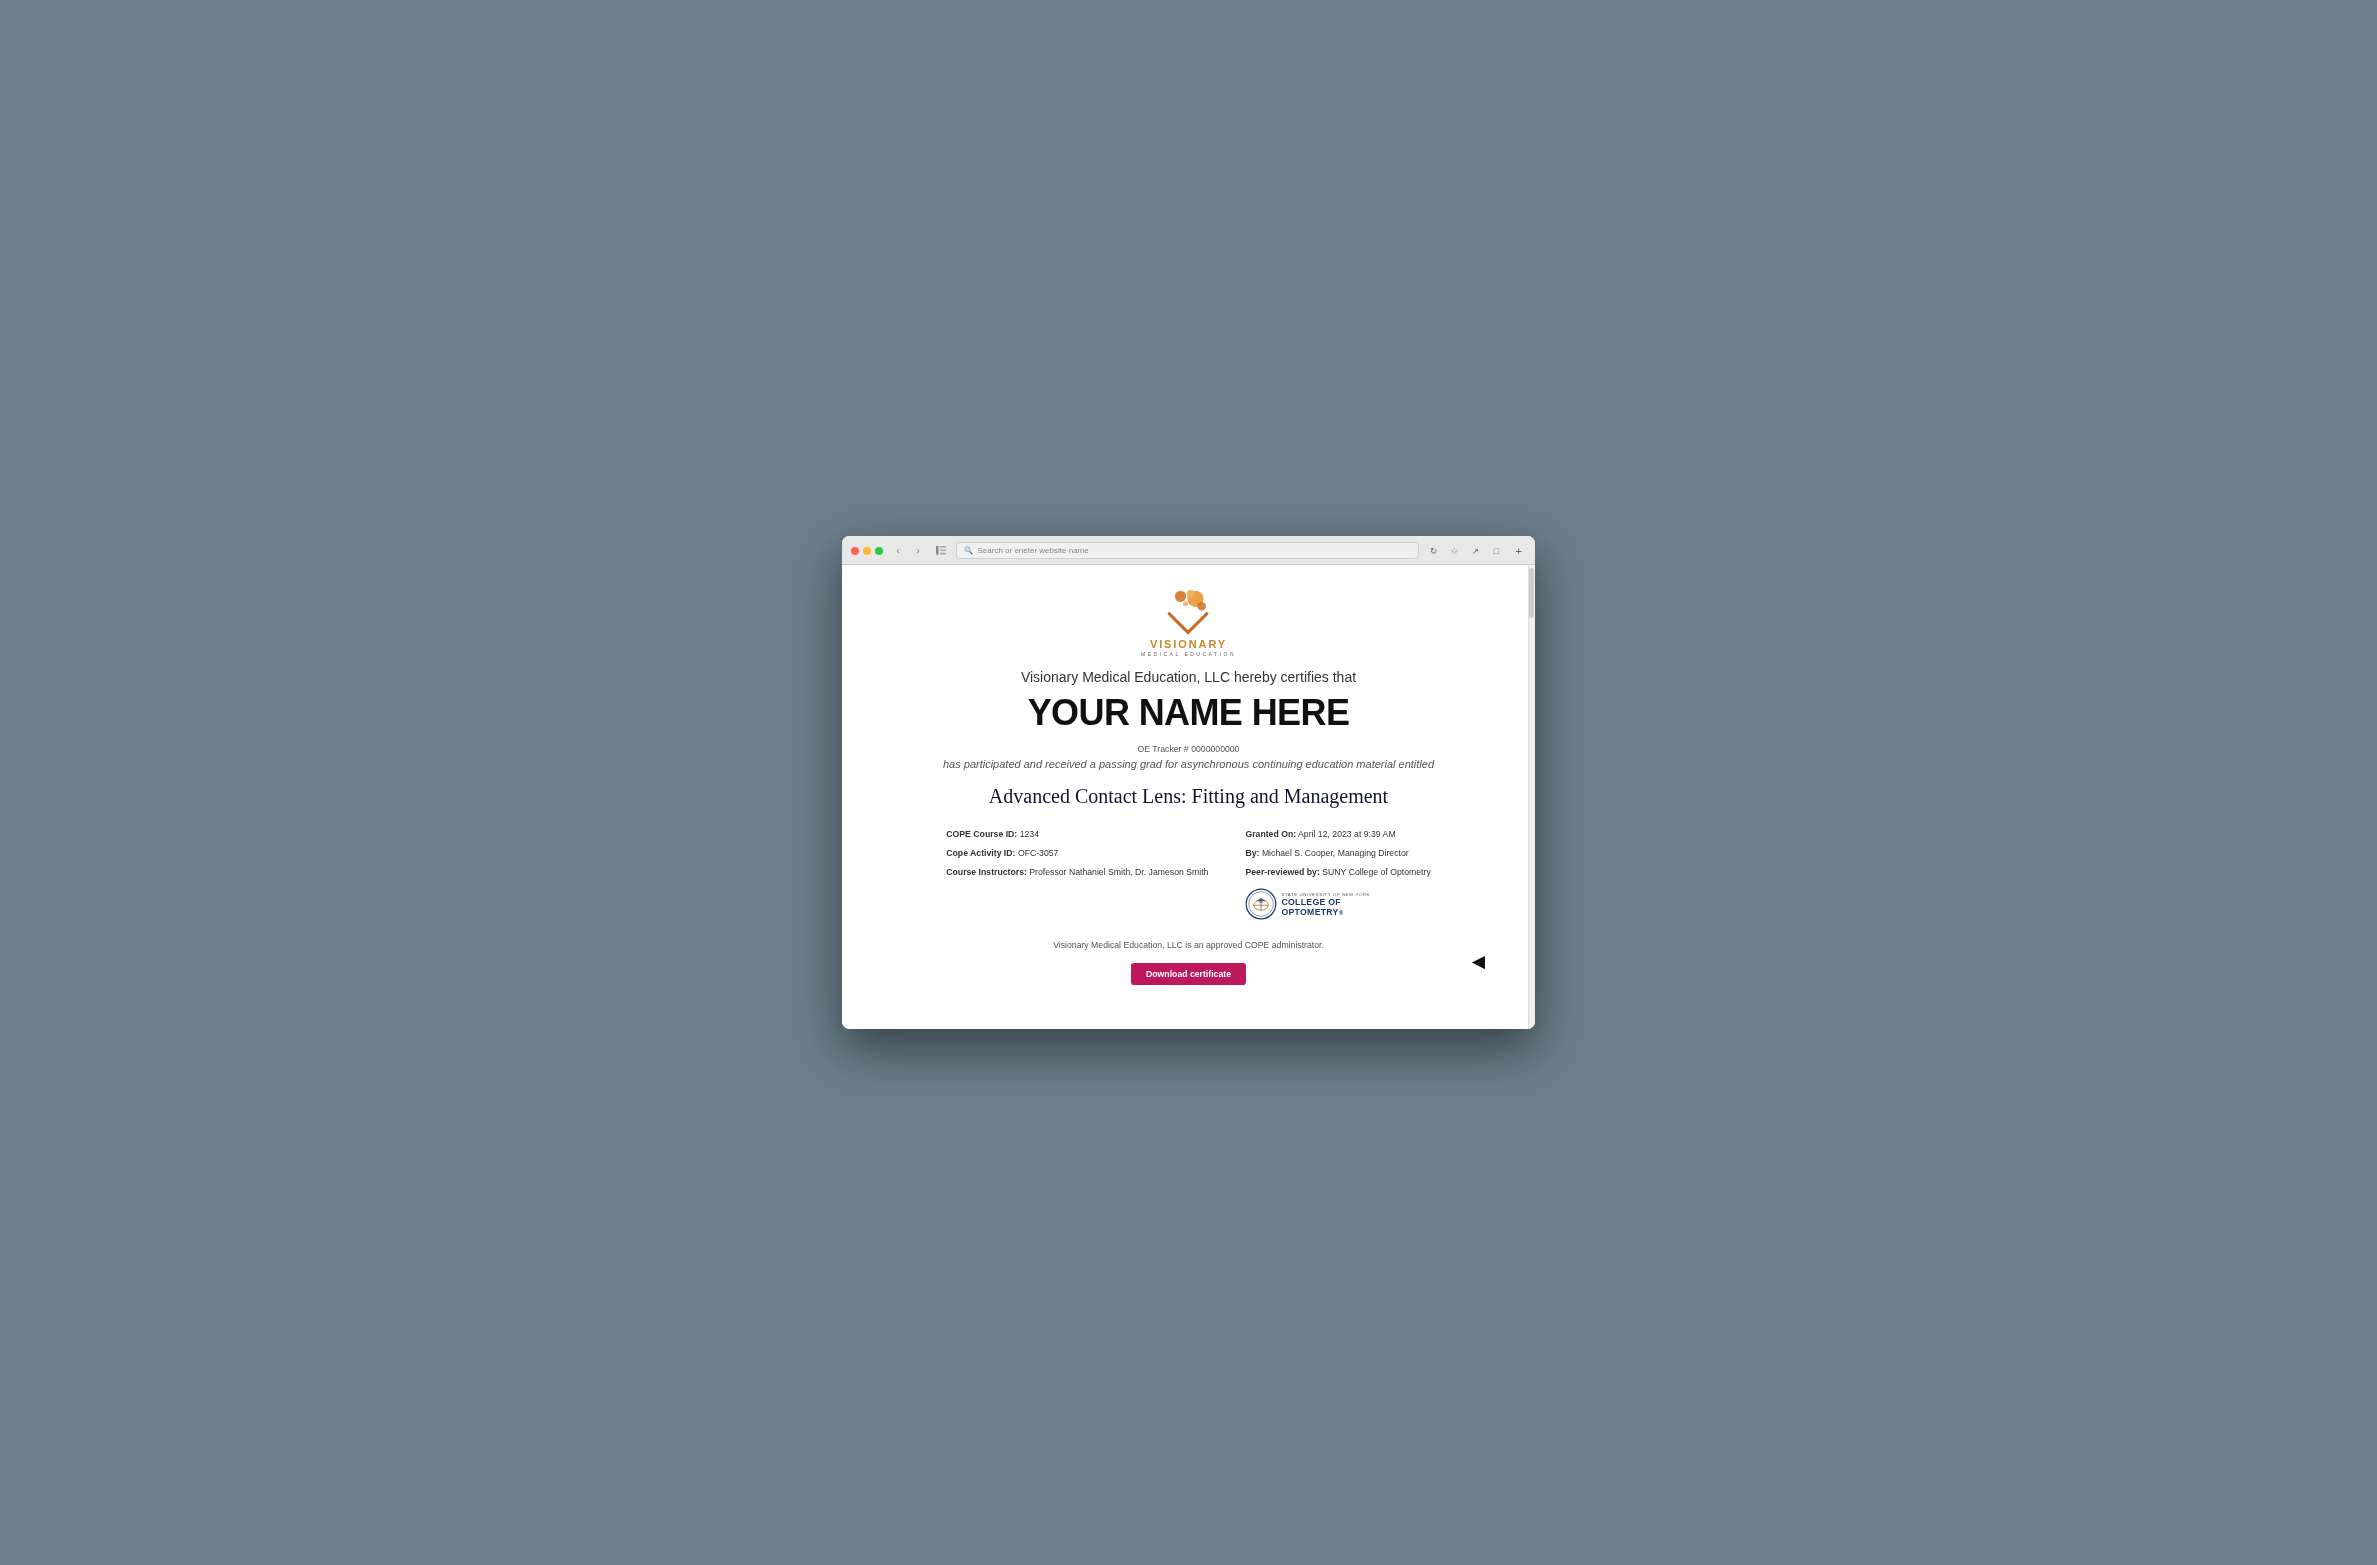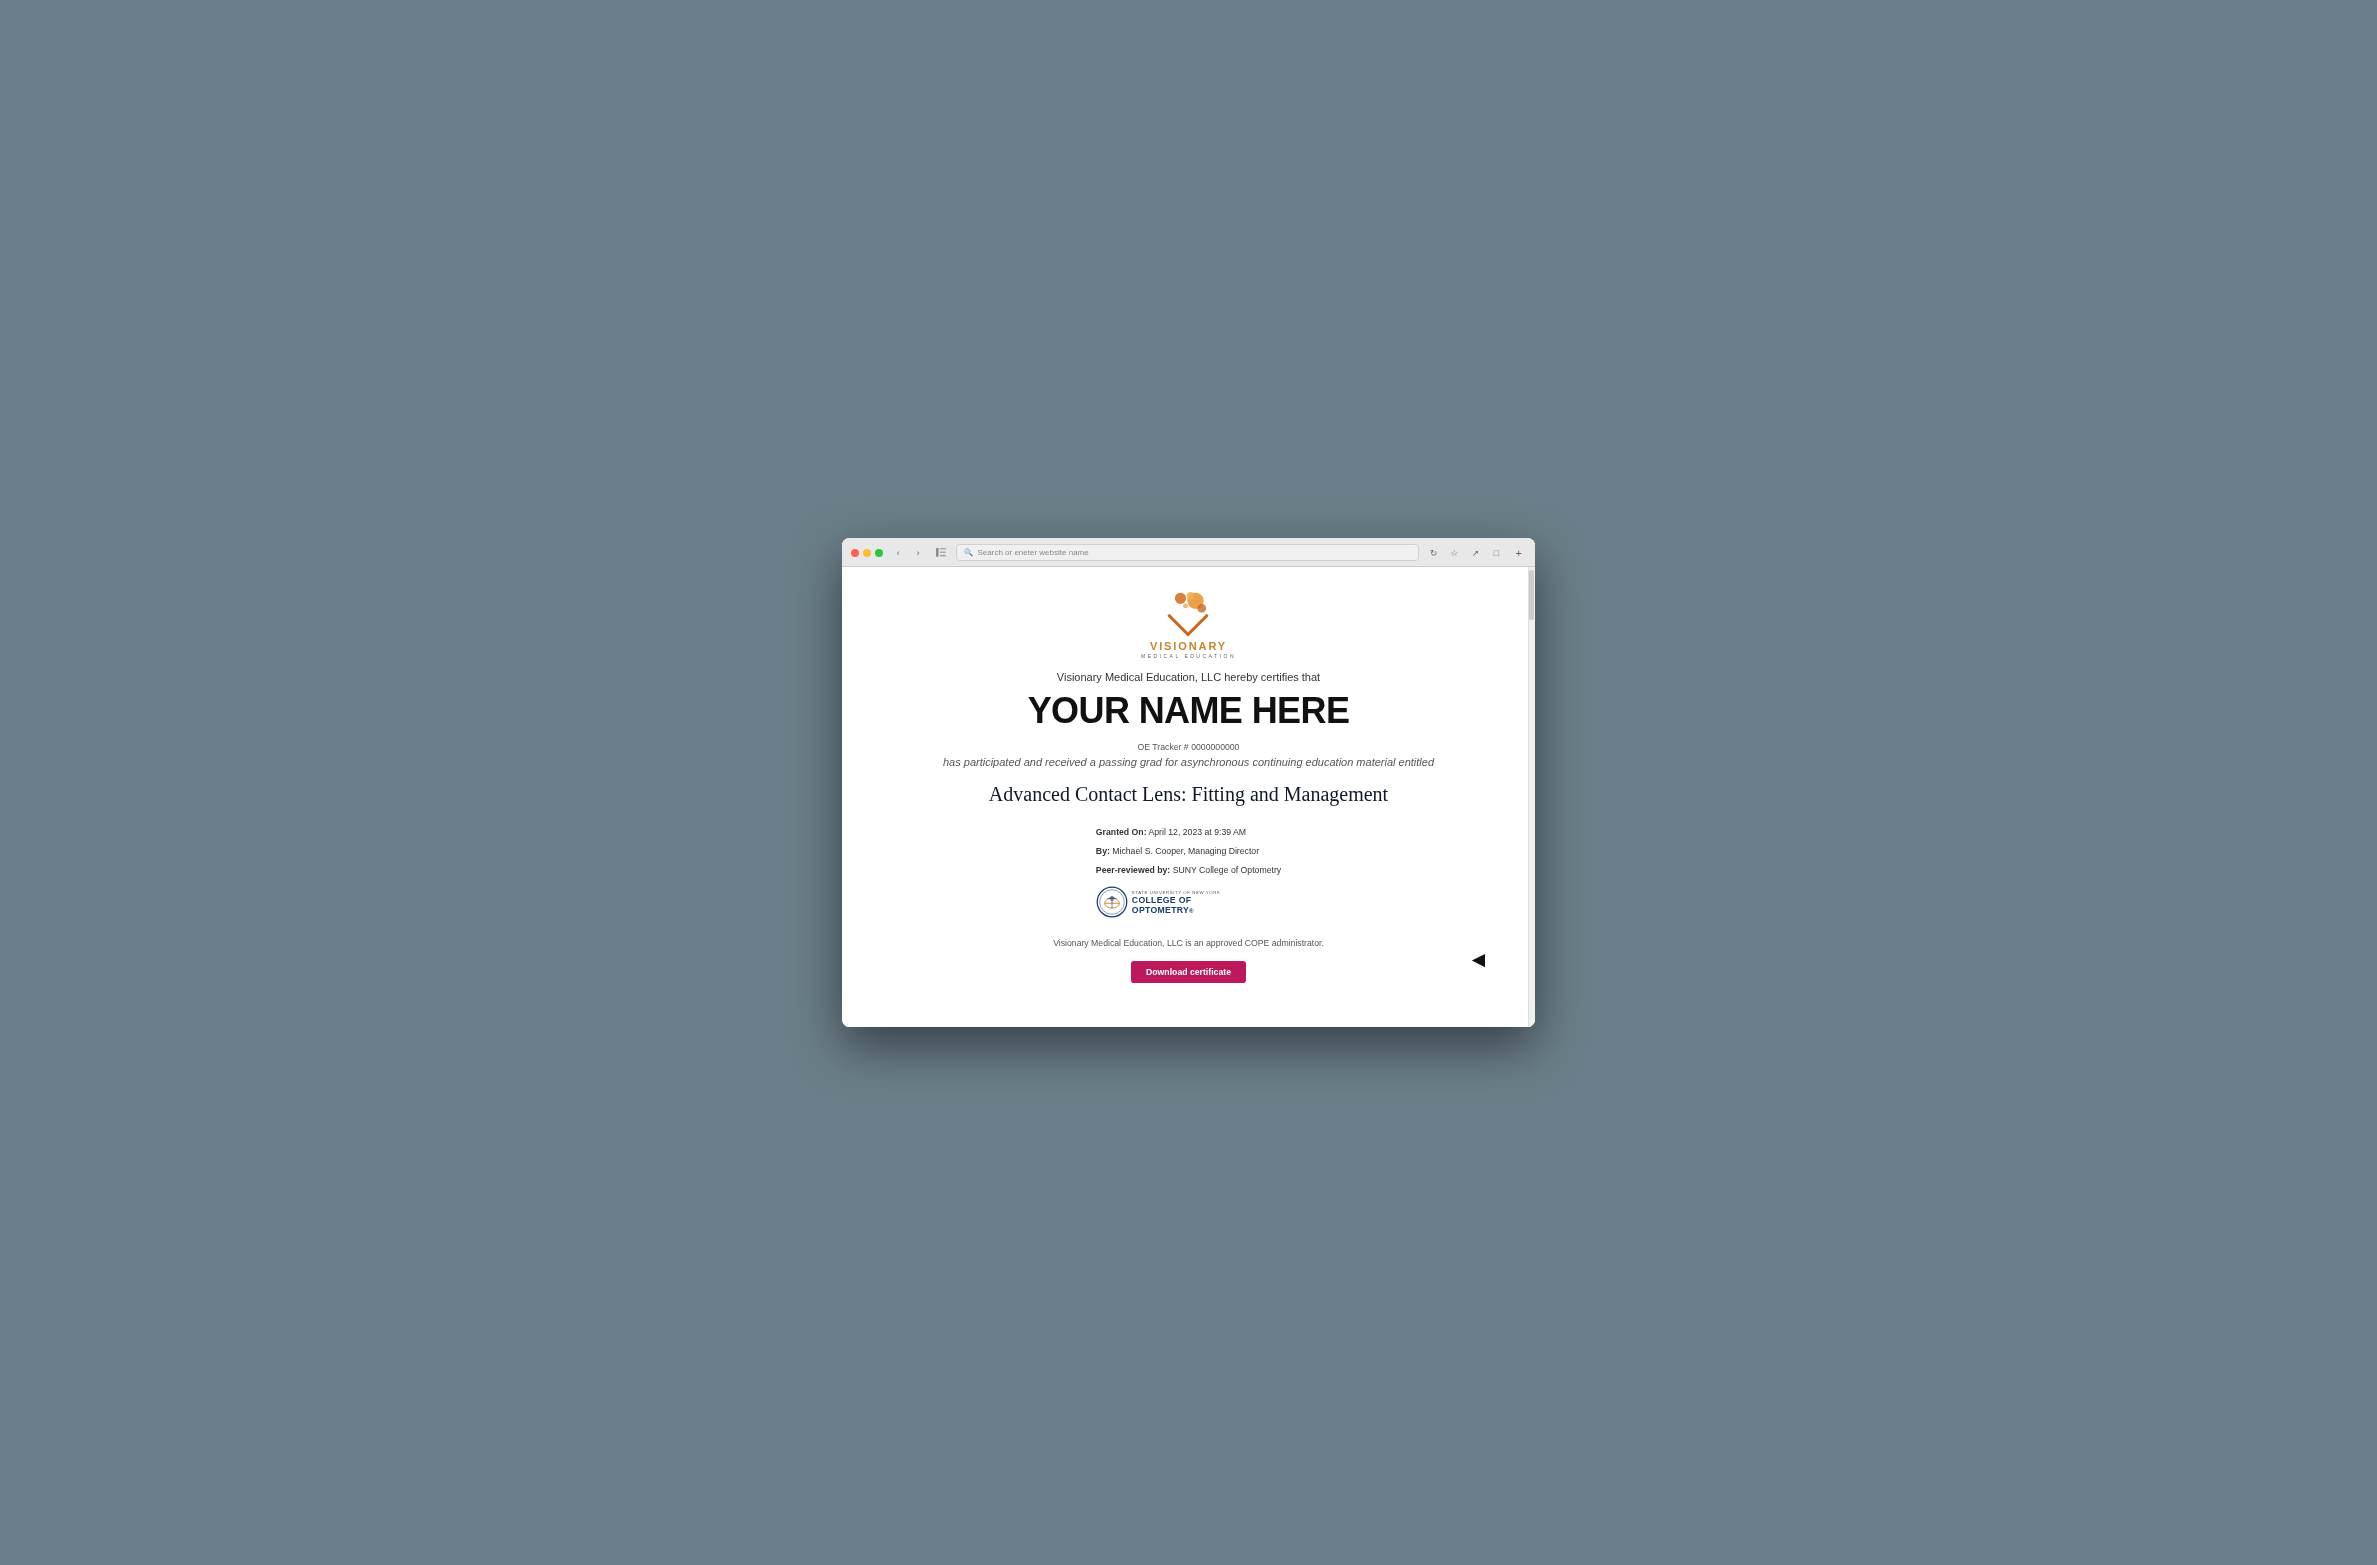--- a/index.html
+++ b/index.html
@@ -165,21 +165,21 @@
 
     .logo-text-sub {
       font-size: 5px;
       letter-spacing: 2.5px;
       color: #666;
       text-transform: uppercase;
       margin-top: 0.6px;
     }
 
     .certifies-text {
-      font-size: 11px;
+      font-size: 14px;
       color: #333;
       margin-bottom: 7.4px;
       text-align: right;
     }
 
     .recipient-name {
       font-size: 36px;
       font-weight: 900;
       color: #111;
       text-align: center;
@@ -401,20 +401,34 @@
         <span>OE Tracker #</span>
         <span>0000000000</span>
       </p>
 
       <p class="participation-text">has participated and received a passing grad for asynchronous continuing education material entitled</p>
 
       <h2 class="course-title">Advanced Contact Lens: Fitting and Management</h2>
 
       <div class="details-grid">
 
+        <div class="details-left">
+          <div class="detail-row">
+            <span class="detail-label">COPE Course ID:</span>
+            <span>1234</span>
+          </div>
+          <div class="detail-row">
+            <span class="detail-label">Cope Activity ID:</span>
+            <span>OFC-3057</span>
+          </div>
+          <div class="detail-row">
+            <span class="detail-label">Course Instructors:</span>
+            <span>Professor Nathaniel Smith, Dr. Jameson Smith</span>
+          </div>
+        </div>
 
         <div class="details-right">
           <div class="detail-row">
             <span class="detail-label">Granted On:</span>
             <span>April 12, 2023 at 9:39 AM</span>
           </div>
           <div class="detail-row">
             <span class="detail-label">By:</span>
             <span>Michael S. Cooper, Managing Director</span>
           </div>

